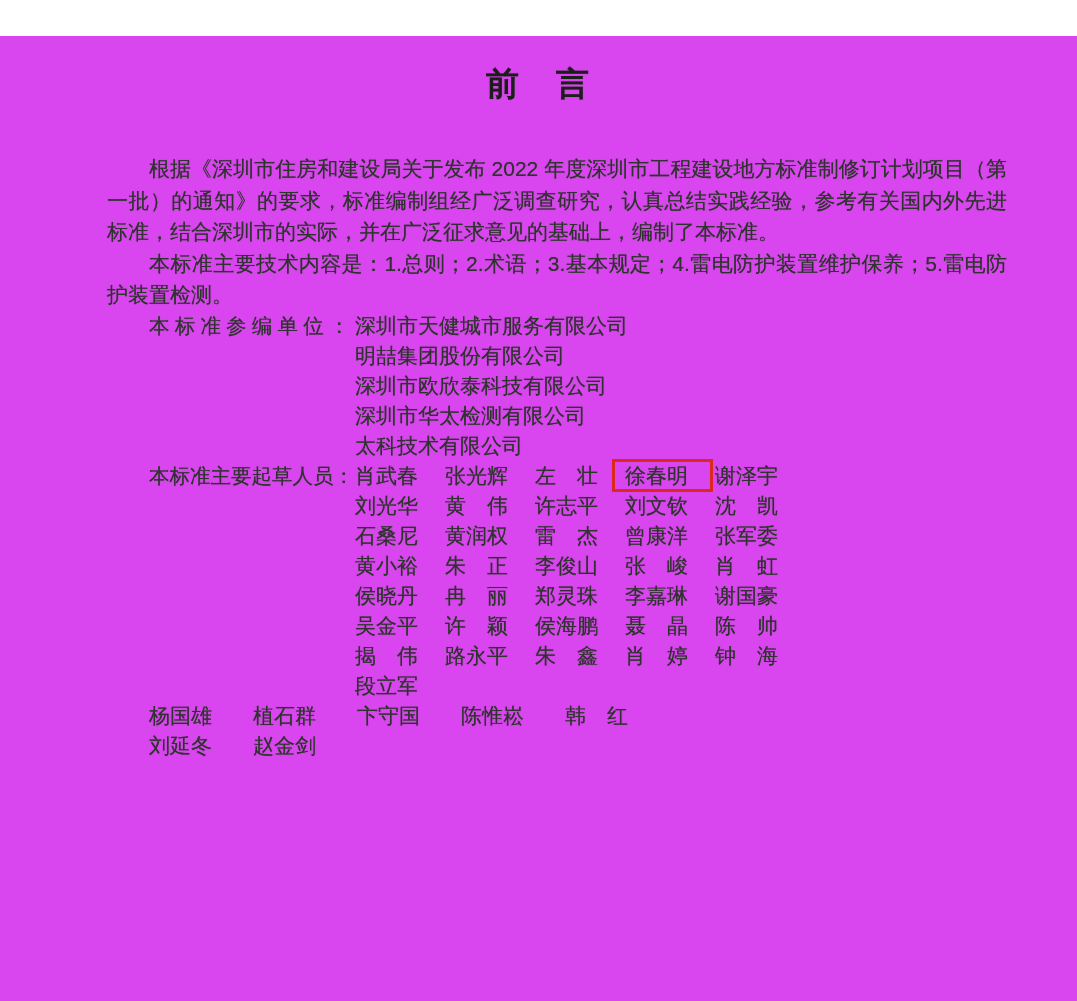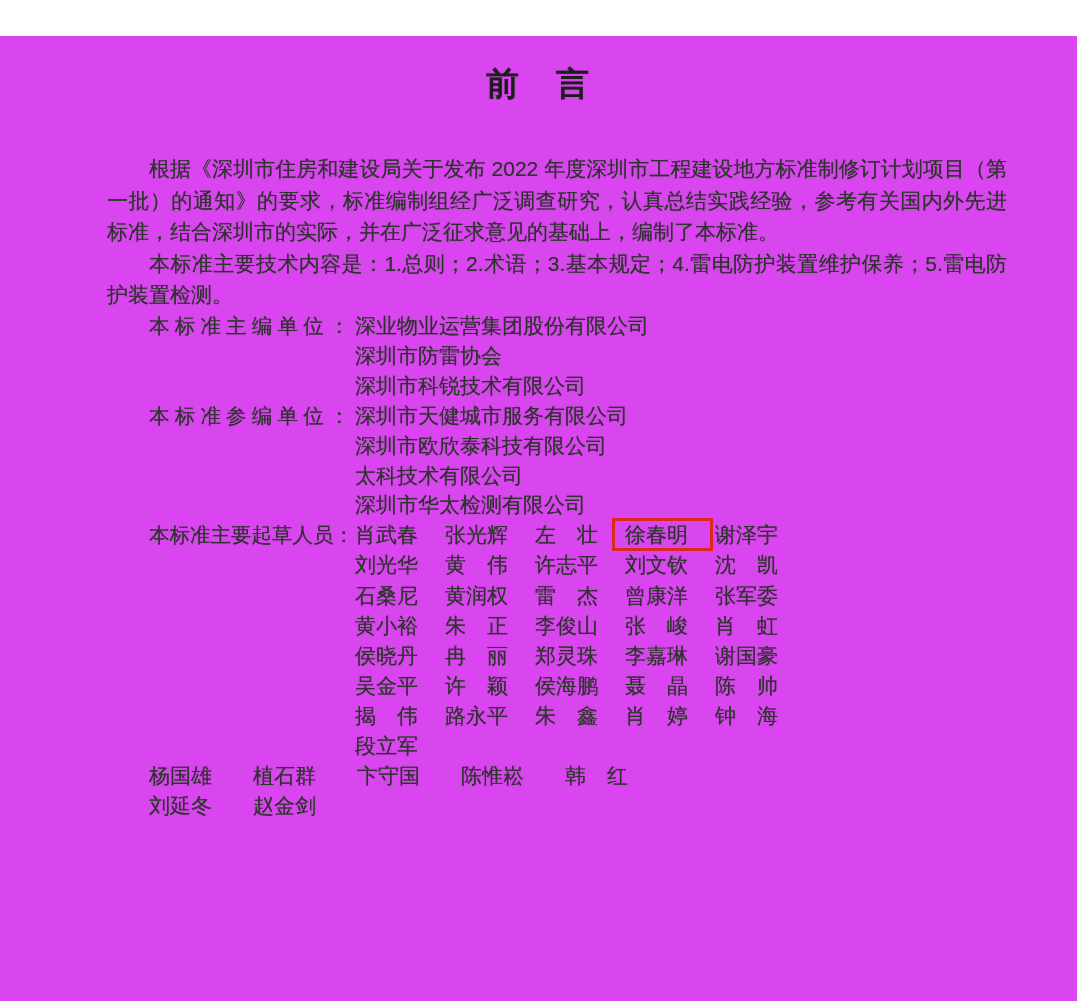--- a/index.html
+++ b/index.html
@@ -88,36 +88,29 @@
 
   <h1 class="doc-title">前　言</h1>
 
   <div class="text-block">
 
     <p class="para">根据《深圳市住房和建设局关于发布 2022 年度深圳市工程建设地方标准制修订计划项目（第一批）的通知》的要求，标准编制组经广泛调查研究，认真总结实践经验，参考有关国内外先进标准，结合深圳市的实际，并在广泛征求意见的基础上，编制了本标准。</p>
 
     <p class="para">本标准主要技术内容是：1.总则；2.术语；3.基本规定；4.雷电防护装置维护保养；5.雷电防护装置检测。</p>
 
 
-    <div class="section">
-      <span class="label spread">本标准主编单位：</span>
-      <div class="section-content" id="chief-units">
-          <div class="org-line">深业物业运营集团股份有限公司</div>
-          <div class="org-line">深圳市防雷协会</div>
-          <div class="org-line">深圳市科锐技术有限公司</div>
-        </div>
-    </div>
 
     <div class="section">
       <span class="label spread">本标准参编单位：</span>
       <div class="section-content" id="participating-units">
           <div class="org-line">深圳市天健城市服务有限公司</div>
+          <div class="org-line">明喆集团股份有限公司</div>
           <div class="org-line">深圳市欧欣泰科技有限公司</div>
+          <div class="org-line">深圳市华太检测有限公司</div>
           <div class="org-line">太科技术有限公司</div>
-          <div class="org-line">深圳市华太检测有限公司</div>
         </div>
     </div>
 
     <div class="section">
       <span class="label">本标准主要起草人员：</span>
       <div class="section-content names-grid drafters" id="drafters">
           <div class="name-cell">肖武春</div>
           <div class="name-cell">张光辉</div>
           <div class="name-cell">左　壮</div>
           <div class="name-cell highlighted">徐春明</div>

